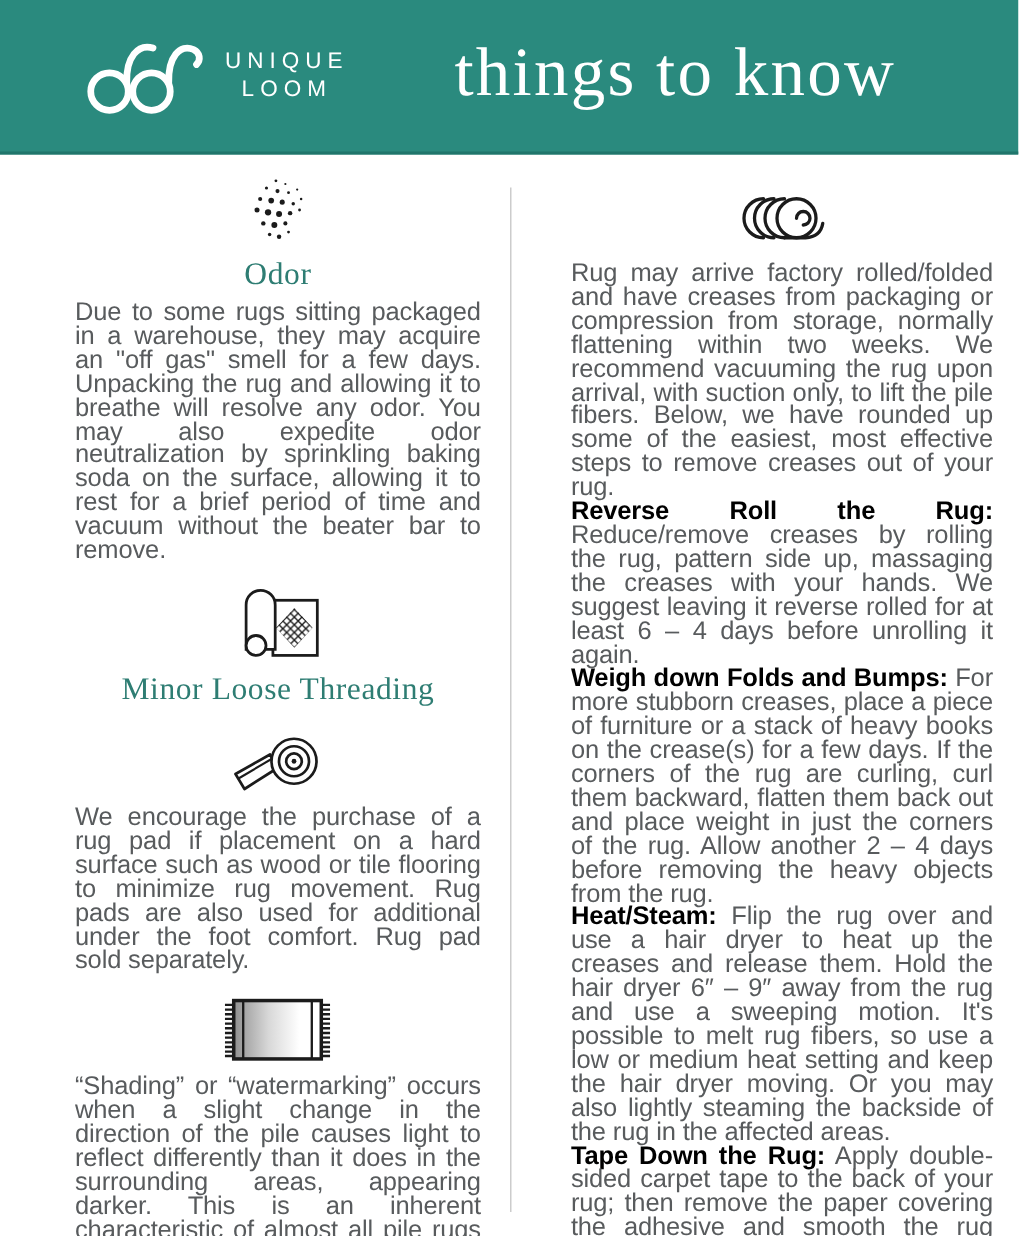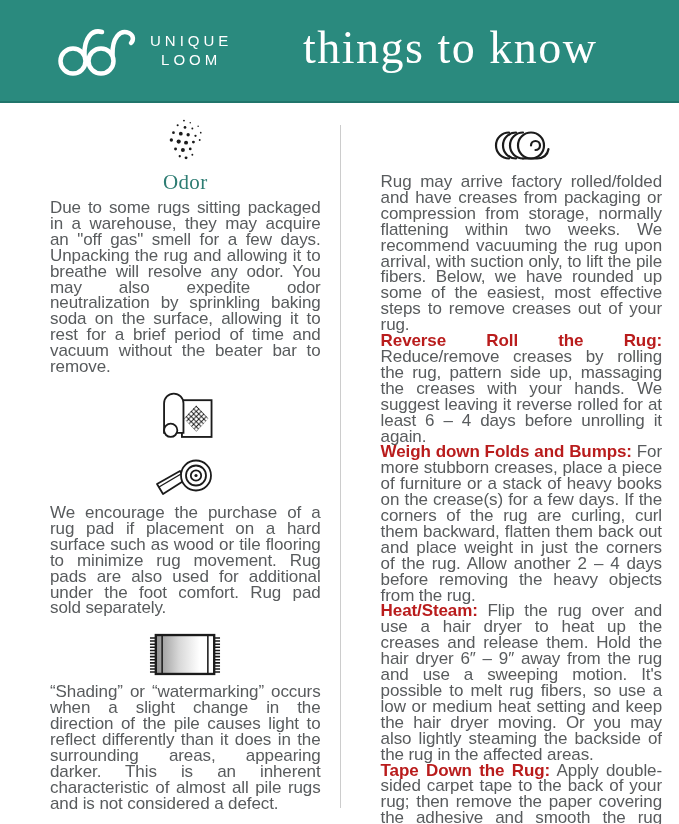--- a/index.html
+++ b/index.html
@@ -37,21 +37,21 @@
   h2{
     font-family:"Liberation Serif", serif;font-weight:400;
     color:#2e7d73;font-size:21px;letter-spacing:0.4px;
     margin:0 0 5px 0;
   }
   p.body{
     margin:0;text-align:justify;color:#585b5d;
     font-size:17px;line-height:15.9px;letter-spacing:-0.1px;
   }
   .tip{margin:20px 0 0 0;}
-  .tip b{color:#b91c1c;font-weight:bold;}
+  .tip b{color:#000000;font-weight:bold;}
 </style>
 </head>
 <body>
 
 <div class="page">
 
   <header class="banner">
     <div class="brand">
       <svg width="82" height="58" viewBox="0 0 82 58" fill="none">
         <circle cx="17" cy="39" r="12.5" stroke="#ffffff" stroke-width="4.5"></circle>
@@ -112,20 +112,21 @@
               <clipPath id="diamond">
                   <polygon points="40,14 52,27 40,40 28,27"></polygon>
                 </clipPath>
             </defs>
             <rect x="26" y="9" width="29" height="36" fill="#ffffff" stroke="#1b1b1b" stroke-width="1.8"></rect>
             <rect x="24" y="10" width="32" height="34" fill="url(#xh)" clip-path="url(#diamond)"></rect>
             <path d="M8.5,12 a9.5,9.5 0 0 1 19,0 L27.5,41 L8.5,41 Z" fill="#ffffff" stroke="#1b1b1b" stroke-width="1.8"></path>
             <circle cx="15" cy="38.5" r="6.5" fill="#ffffff" stroke="#1b1b1b" stroke-width="1.8"></circle>
           </svg>
         </div>
+        <h2>Minor Loose Threading</h2>
       </div>
 
       <div class="block">
         <div class="icon-wrap">
           <svg width="62" height="42" viewBox="0 0 62 42" fill="none">
             <path d="M3,28 L26,15 L31,24 L9,38 Z" fill="#ffffff" stroke="#1b1b1b" stroke-width="1.8" stroke-linejoin="round"></path>
             <path d="M5,31 L27,18" stroke="#1b1b1b" stroke-width="1.4"></path>
             <circle cx="42" cy="19.5" r="15" fill="#ffffff" stroke="#1b1b1b" stroke-width="1.8"></circle>
             <circle cx="42" cy="19.5" r="10" fill="#ffffff" stroke="#1b1b1b" stroke-width="1.8"></circle>
             <circle cx="42" cy="19.5" r="5.2" fill="#ffffff" stroke="#1b1b1b" stroke-width="1.8"></circle>

